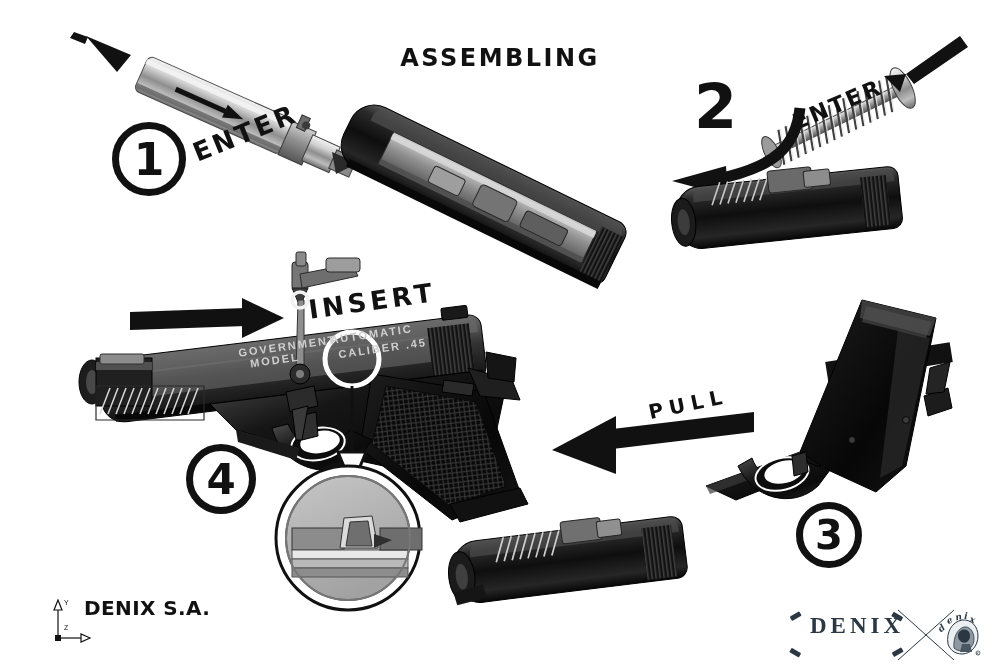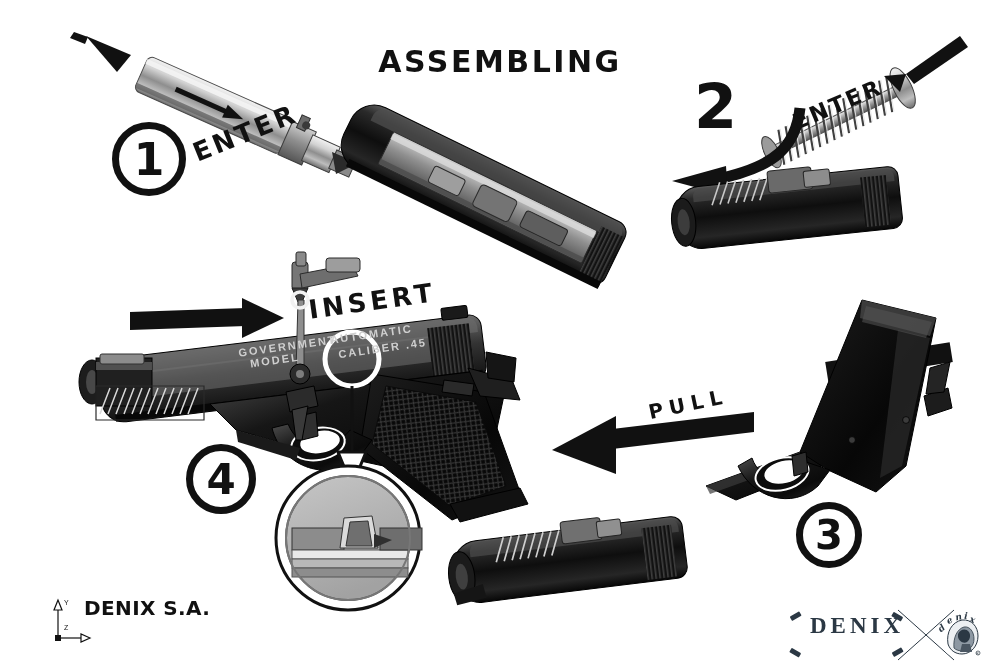--- a/index.html
+++ b/index.html
@@ -3,21 +3,21 @@
 <meta charset="utf-8">
 <style>
   html,body{margin:0;padding:0;background:#fff;}
   body{width:1000px;height:667px;position:relative;overflow:hidden;
        font-family:"Liberation Sans",sans-serif;background:#ffffff;}
   .stage{position:absolute;inset:0;width:1000px;height:667px;}
   svg.layer{position:absolute;left:0;top:0;width:1000px;height:667px;}
 
   .title{
     position:absolute;left:50%;top:44px;transform:translateX(-50%);
-    font-size:30px;font-weight:bold;letter-spacing:2.5px;color:#111;
+    font-size:24px;font-weight:bold;letter-spacing:2.5px;color:#111;
     font-family:"DejaVu Sans",sans-serif;white-space:nowrap;
   }
   .steplabel{
     position:absolute;font-weight:bold;color:#111;
     font-family:"DejaVu Sans",sans-serif;white-space:nowrap;
   }
   .stepnum-plain{
     position:absolute;font-size:62px;font-weight:bold;color:#111;
     font-family:"DejaVu Sans",sans-serif;line-height:1;
   }

